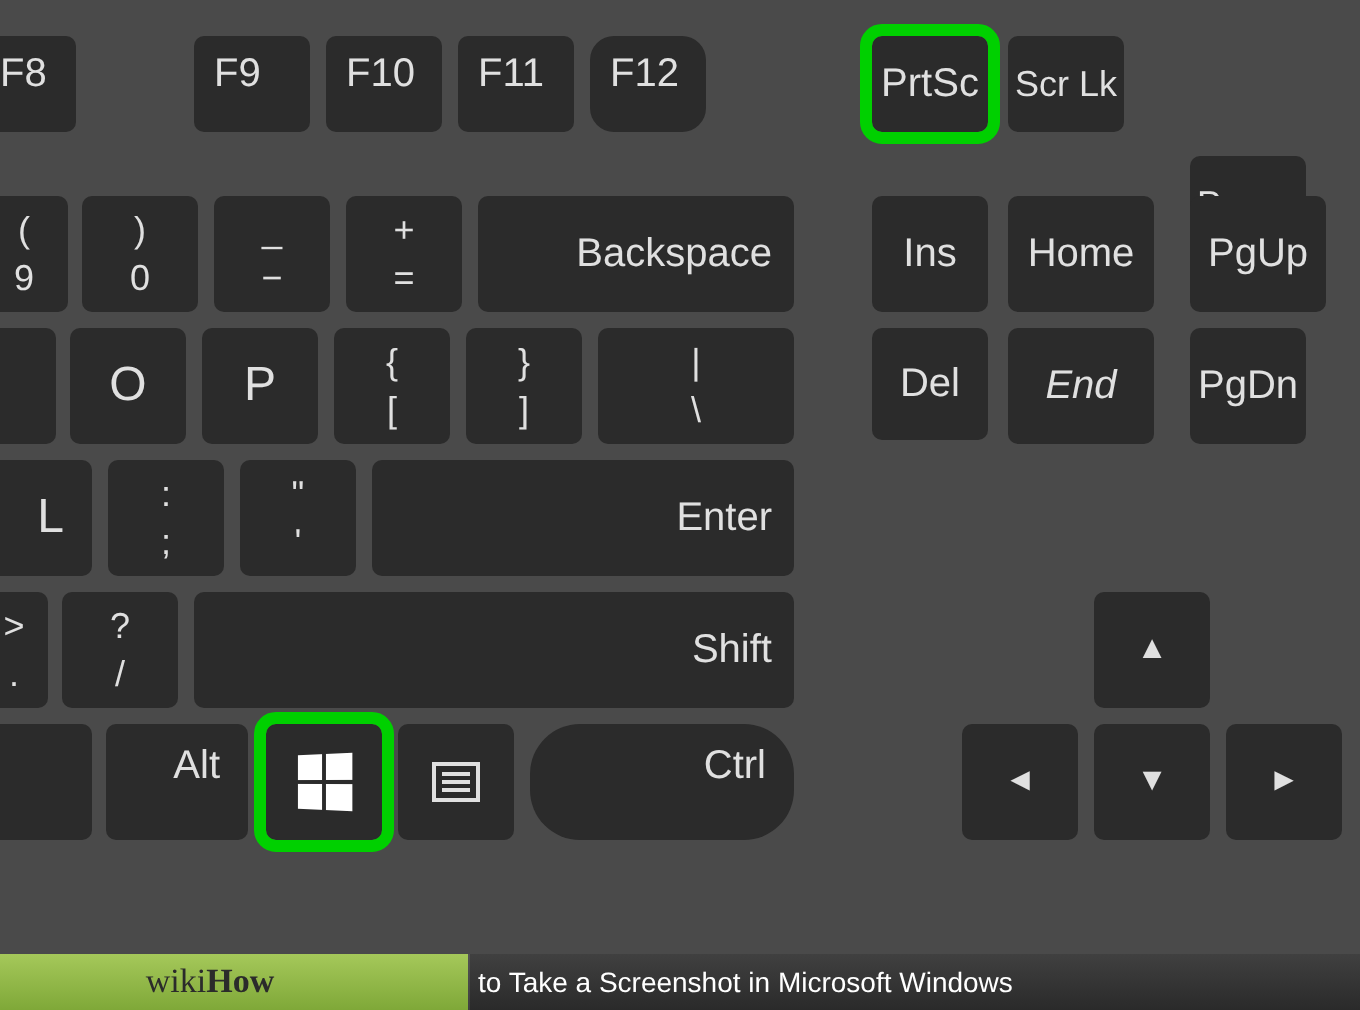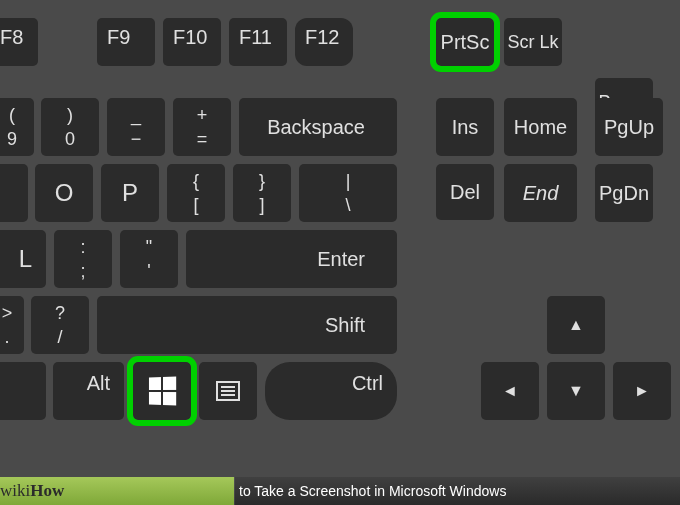--- a/index.html
+++ b/index.html
@@ -40,42 +40,42 @@
       padding: 8px 10px;
     }
     .key.top-right {
       align-items: flex-start;
       justify-content: flex-end;
       padding: 10px 14px;
     }
     .key.right {
       align-items: center;
       justify-content: flex-end;
-      padding-right: 32px;
+      padding-right: 11px;
     }
     .highlight {
       outline: 6px solid #00d000;
       outline-offset: 0px;
     }
     .caption-bar {
       position: absolute;
       bottom: 0;
       left: 0;
       right: 0;
       height: 28px;
       display: flex;
       align-items: stretch;
     }
     .caption-left {
       flex: 0 0 auto;
       width: 234px;
       background: linear-gradient(180deg, #a5c85a 0%, #7fa838 100%);
       display: flex;
       align-items: center;
-      justify-content: flex-start;
+      justify-content: center;
       padding-right: 24px;
     }
     .caption-wiki {
       font-family: Georgia, serif;
       color: #2b2b2b;
       font-size: 17px;
     }
     .caption-wiki b { font-weight: bold; }
     .caption-right {
       flex: 1;

